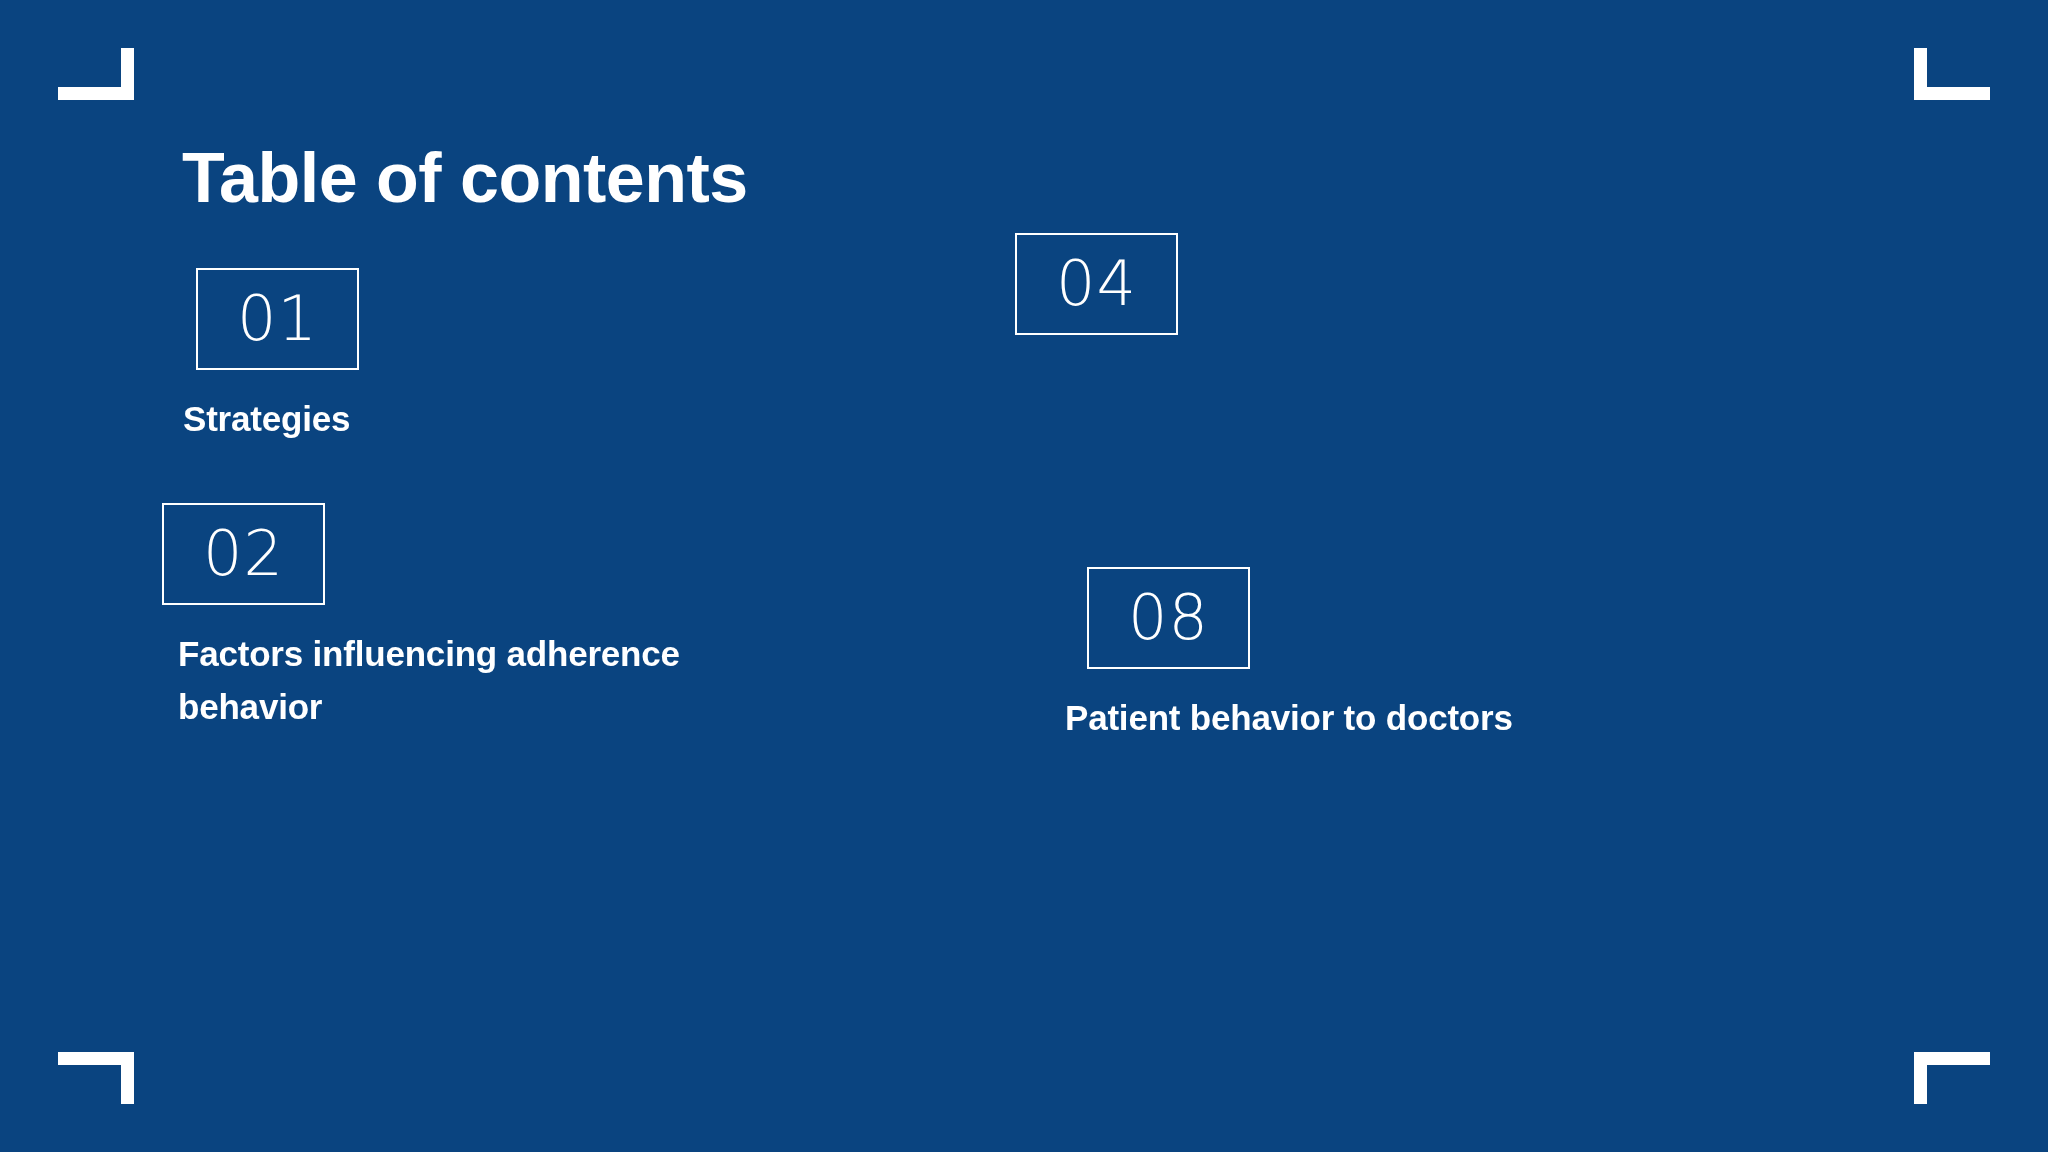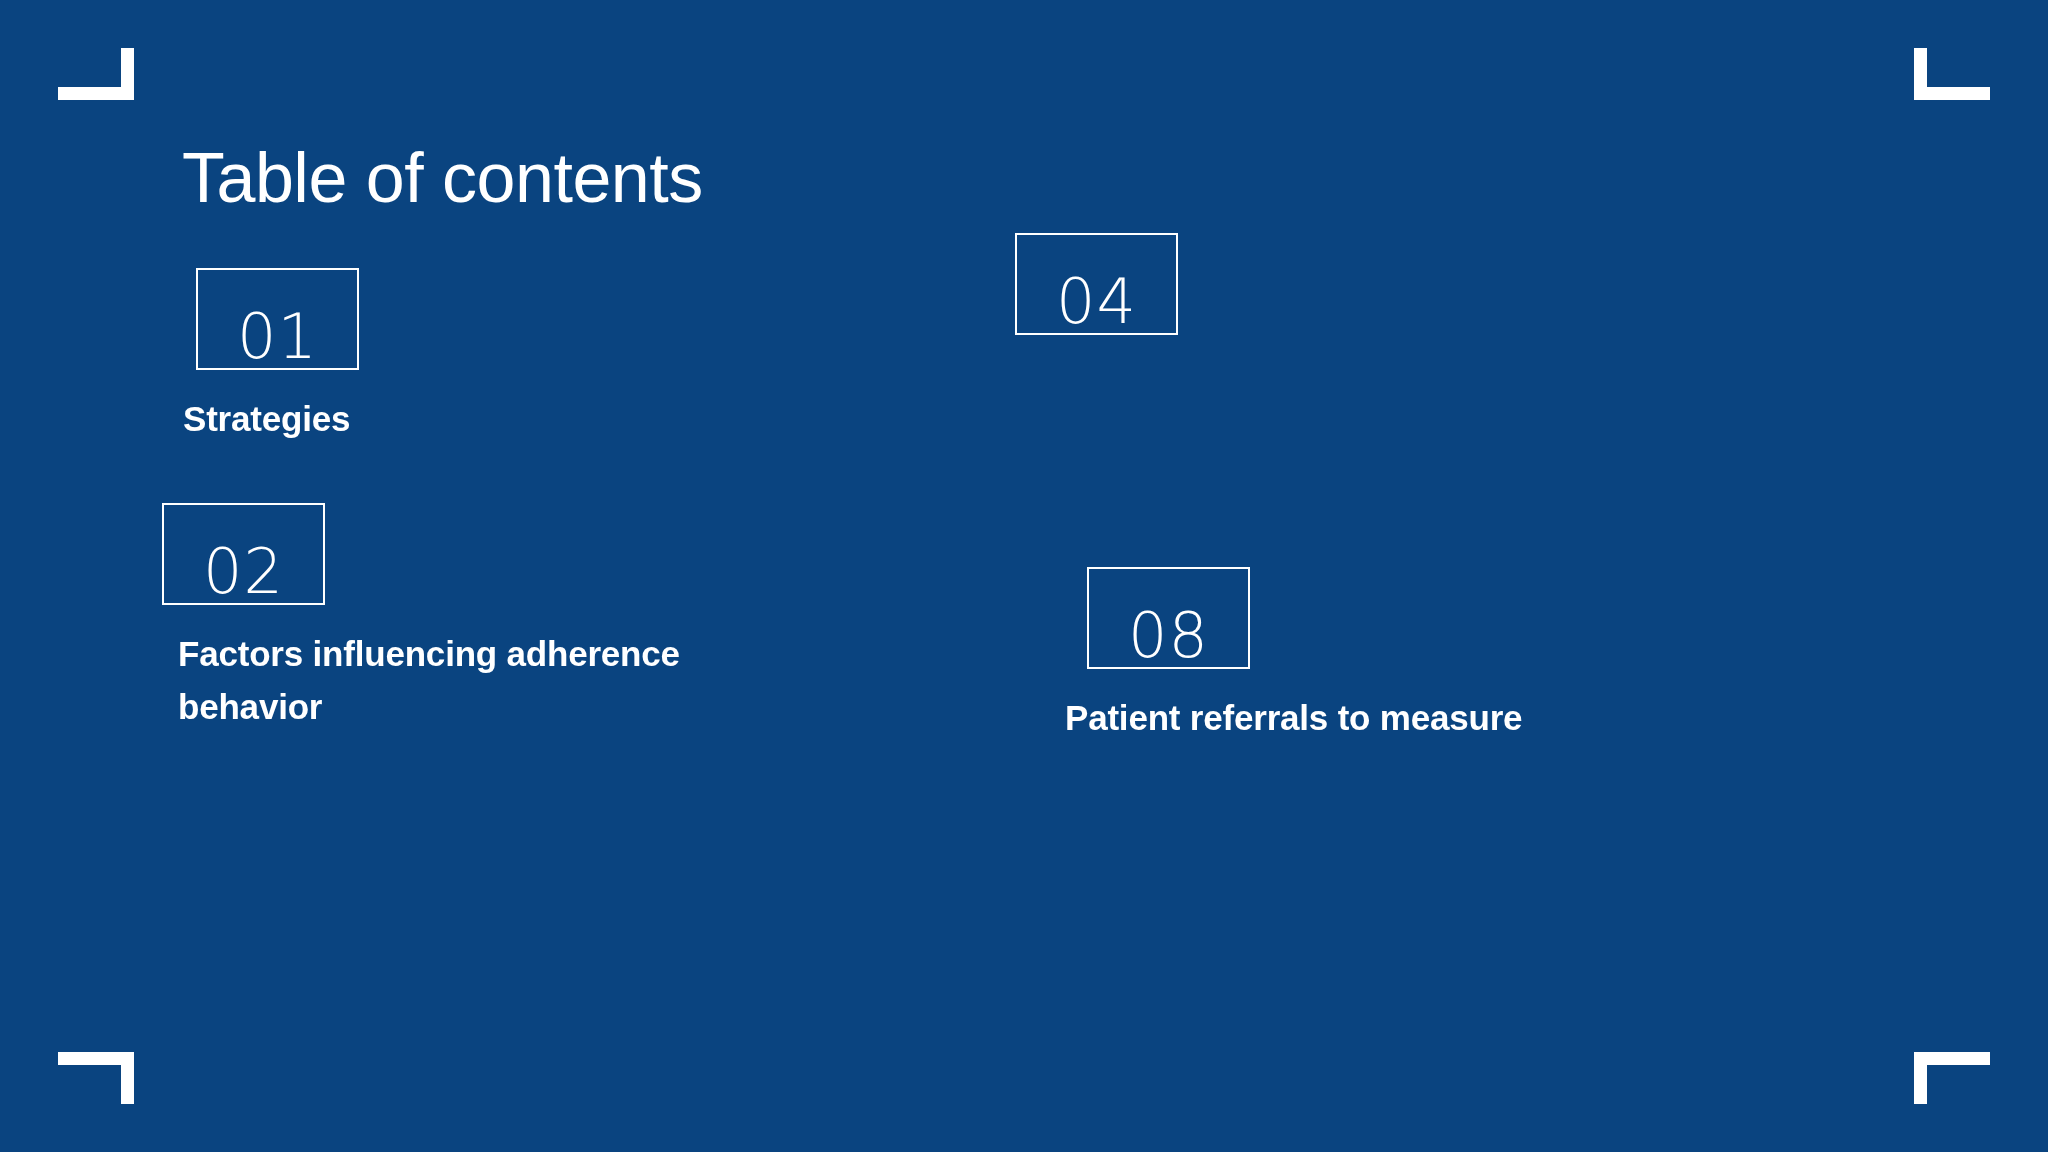--- a/index.html
+++ b/index.html
@@ -53,37 +53,37 @@
   #corner-br .bar-h { left: 0;   top: 0; }
   #corner-br .bar-v { left: 0;   top: 0; }
 
   
   #page-title {
     position: absolute;
     left: 182px;
     top: 96px;
     color: #ffffff;
     font-size: 70px;
-    font-weight: 400;
+    font-weight: 700;
     letter-spacing: -0.5px;
     line-height: 1.0;
     white-space: nowrap;
   }
 
   
   .entry {
     position: absolute;
   }
   .num-box {
     box-sizing: border-box;
     width: 163px;
     height: 102px;
     border: 2px solid #ffffff;
     display: flex;
-    align-items: flex-end;
+    align-items: center;
     justify-content: center;
   }
   .num-box .num {
     color: #ffffff;
     font-size: 62px;
     font-weight: 300;
     line-height: 1;
     letter-spacing: 1px;
     font-family: "DejaVu Sans", sans-serif;
   }
@@ -155,16 +155,16 @@
   <div class="entry" id="entry-04">
     <div class="num-box">
       <span class="num">04</span>
     </div>
   </div>
 
   <div class="entry" id="entry-05">
     <div class="num-box">
       <span class="num">08</span>
     </div>
-    <div class="entry-label">Patient referrals to measure</div>
+    <div class="entry-label">Patient behavior to doctors</div>
   </div>
 
 </div>
 
 </body></html>

